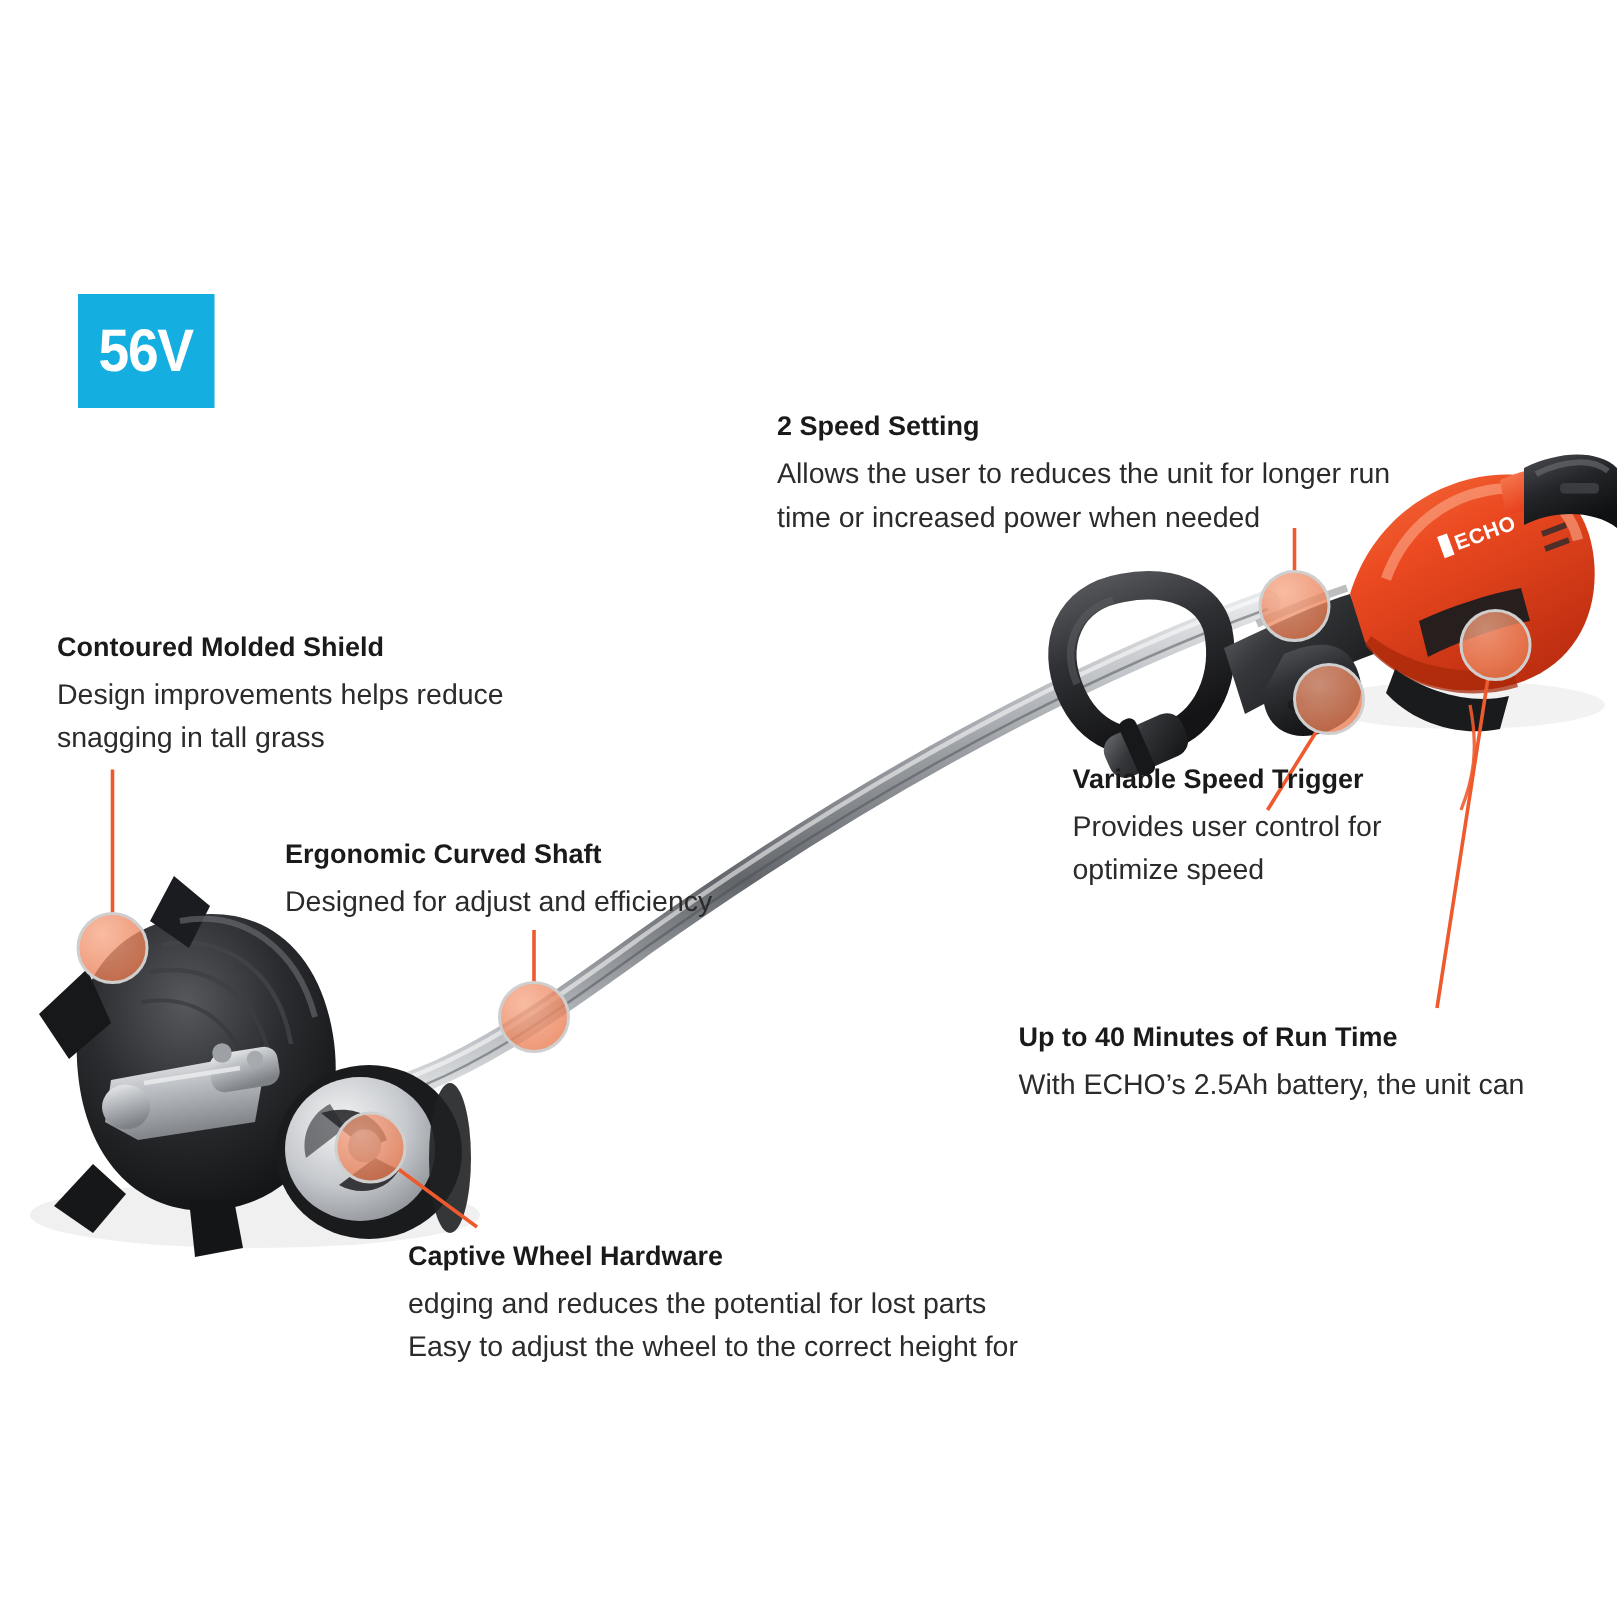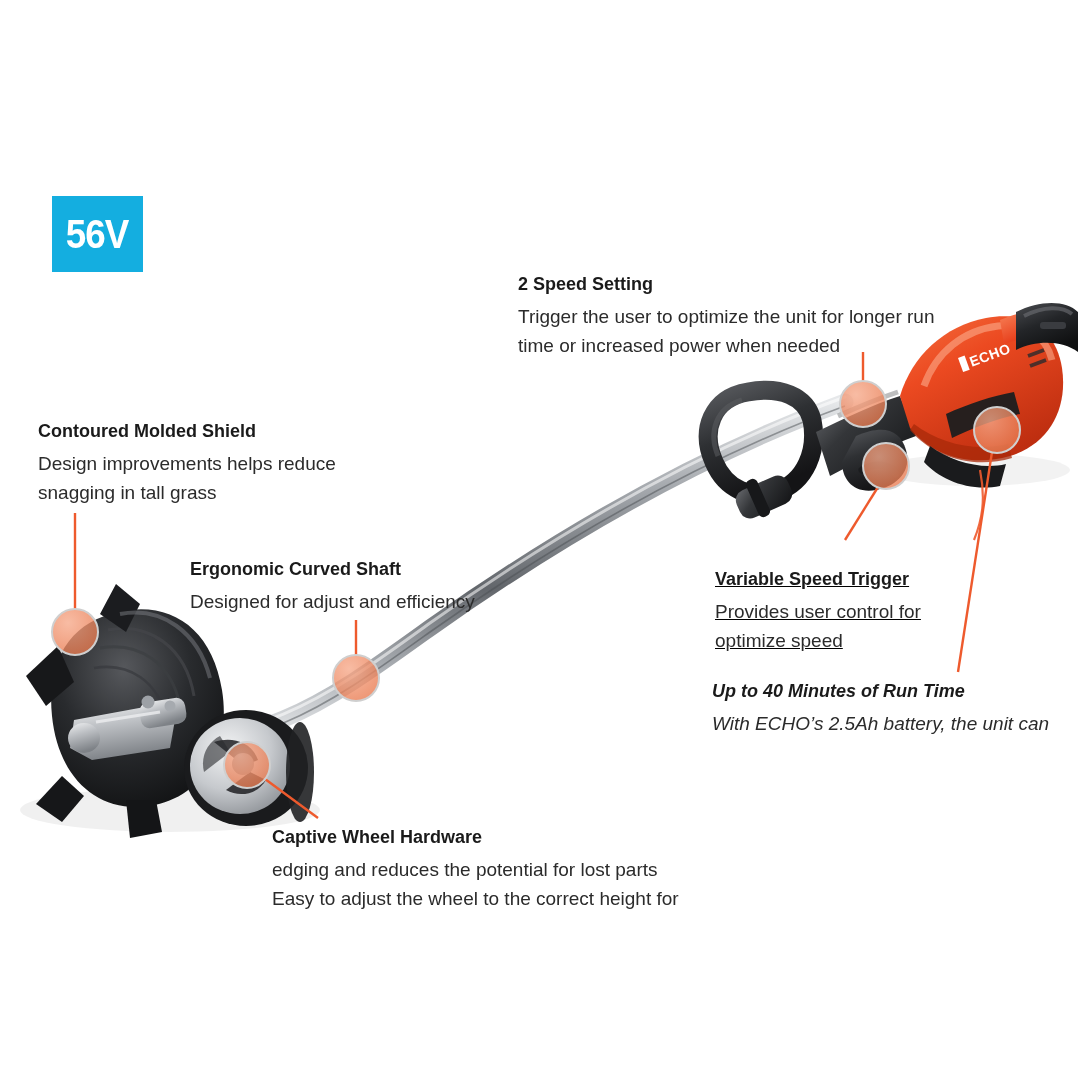--- a/index.html
+++ b/index.html
@@ -238,49 +238,49 @@
     </g>
   </svg>
 
   <div class="badge">
     <span class="badge-text">56V</span>
   </div>
 
   <div class="callout" style="left:518px; top:273px;">
     <div class="callout-title">2 Speed Setting</div>
     <div class="callout-body">
-      <div>Trigger the user to optimize the unit for longer run</div>
+      <div>Allows the user to reduces the unit for longer run</div>
       <div>time or increased power when needed</div>
     </div>
   </div>
 
   <div class="callout" style="left:38px; top:420px;">
     <div class="callout-title">Contoured Molded Shield</div>
     <div class="callout-body">
       <div>Design improvements helps reduce</div>
       <div>snagging in tall grass</div>
     </div>
   </div>
 
   <div class="callout" style="left:190px; top:558px;">
     <div class="callout-title">Ergonomic Curved Shaft</div>
     <div class="callout-body">
       <div>Designed for adjust and efficiency</div>
     </div>
   </div>
 
-  <div class="callout" style="left:715px; top:568px;text-decoration:underline;">
+  <div class="callout" style="left:715px; top:508px;">
     <div class="callout-title">Variable Speed Trigger</div>
     <div class="callout-body">
       <div>Provides user control for</div>
       <div>optimize speed</div>
     </div>
   </div>
 
-  <div class="callout" style="left:712px; top:680px;font-style:italic;">
+  <div class="callout" style="left:679px; top:680px;">
     <div class="callout-title">Up to 40 Minutes of Run Time</div>
     <div class="callout-body">
       <div>With ECHO’s 2.5Ah battery, the unit can</div>
     </div>
   </div>
 
   <div class="callout" style="left:272px; top:826px;">
     <div class="callout-title">Captive Wheel Hardware</div>
     <div class="callout-body">
       <div>edging and reduces the potential for lost parts</div>

